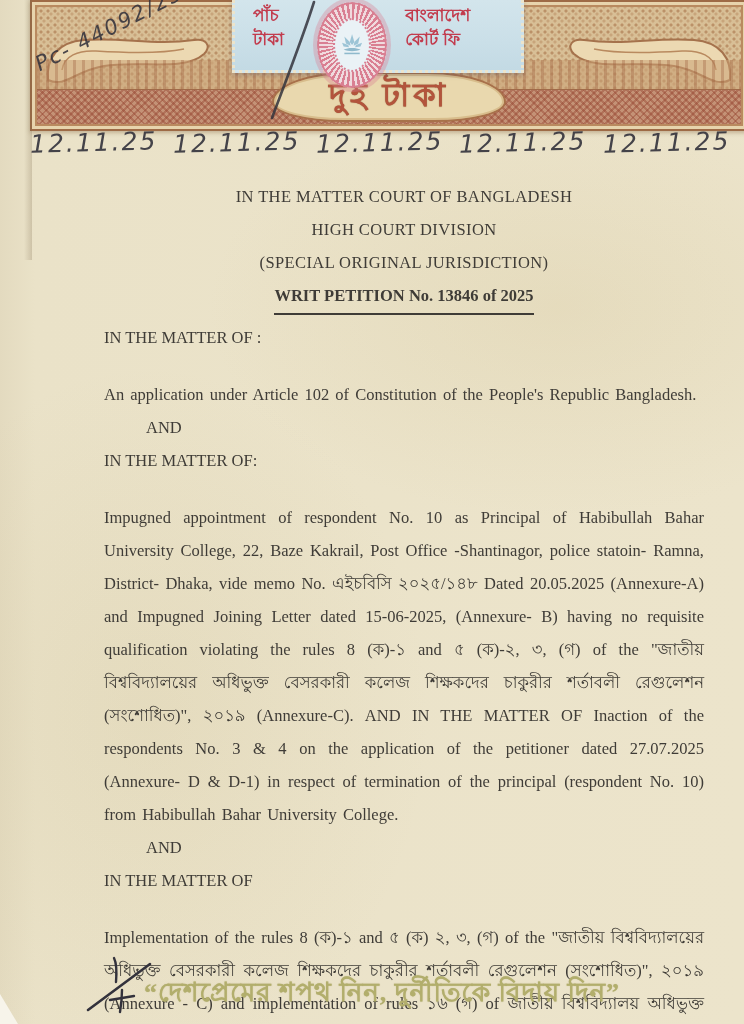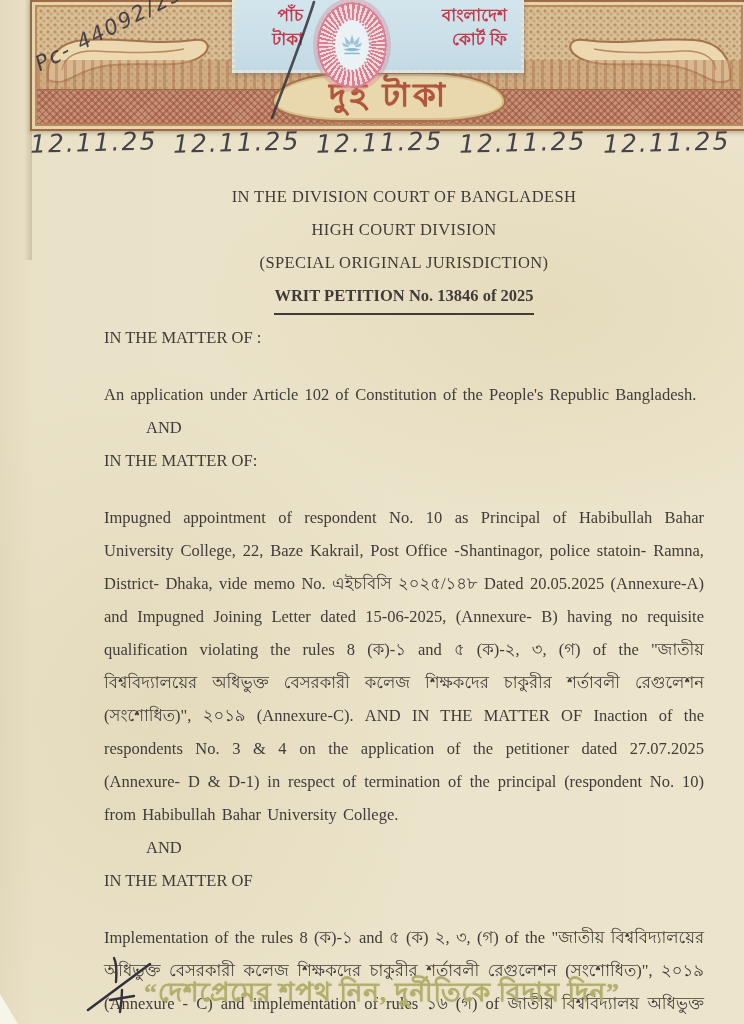--- a/index.html
+++ b/index.html
@@ -51,21 +51,21 @@
   }
   
   .court-stamp{
     position:absolute; left:232px; top:0; width:286px; height:70px;
     background: linear-gradient(180deg,#d3e5ec 0,#cadfe8 60%, #c3dae4 100%);
     border-left:3px dotted #ece4cb; border-right:3px dotted #ece4cb; border-bottom:3px dotted #ece4cb;
     box-shadow:0 2px 5px rgba(90,90,110,.35);
     display:flex; align-items:flex-start; justify-content:space-between;
   }
   .stamp-col{ font-family:"Liberation Sans", sans-serif; font-weight:bold;
-    color:#c23c4e; font-size:17px; line-height:24px; text-align:right; padding:4px 14px 0 18px; }
+    color:#c23c4e; font-size:17px; line-height:24px; text-align:left; padding:4px 14px 0 18px; }
   .stamp-emblem{ position:relative; width:86px; height:86px; margin-top:2px; border-radius:50%;
     background:
       radial-gradient(circle, #e8f1f5 0 22%, transparent 22%),
       repeating-conic-gradient(#d97f92 0deg 4deg, #f0dade 4deg 8deg);
     box-shadow: inset 0 0 0 2px #d97f92, 0 0 0 4px rgba(217,127,146,.35);
   }
   .stamp-emblem .inner-ring{ position:absolute; inset:16px; border-radius:50%;
     border:2px dotted #d97f92; background:#eaf2f6; }
   .lily{ position:absolute; inset:22px; display:flex; align-items:center; justify-content:center; }
   
@@ -148,21 +148,21 @@
 
   <div class="dates-row">
     <span class="handwriting date-item">12.11.25</span>
     <span class="handwriting date-item">12.11.25</span>
     <span class="handwriting date-item">12.11.25</span>
     <span class="handwriting date-item">12.11.25</span>
     <span class="handwriting date-item">12.11.25</span>
   </div>
 
   <div class="doc">
-    <div class="center-line">IN THE DIVISION COURT OF BANGLADESH</div>
+    <div class="center-line">IN THE MATTER COURT OF BANGLADESH</div>
     <div class="center-line">HIGH COURT DIVISION</div>
     <div class="center-line">(SPECIAL ORIGINAL JURISDICTION)</div>
     <div class="writ-line">
       <span class="u">WRIT PETITION No. 13846 of 2025</span>
     </div>
 
     <div class="label-line">IN THE MATTER OF :</div>
     <div class="para">An application under Article 102 of Constitution of the People's Republic Bangladesh.</div>
     <div class="and-line">AND</div>
 

